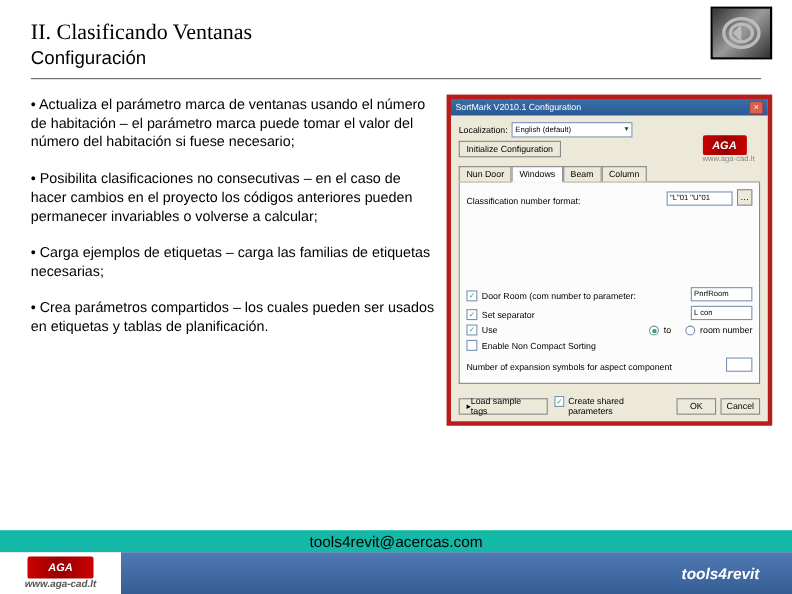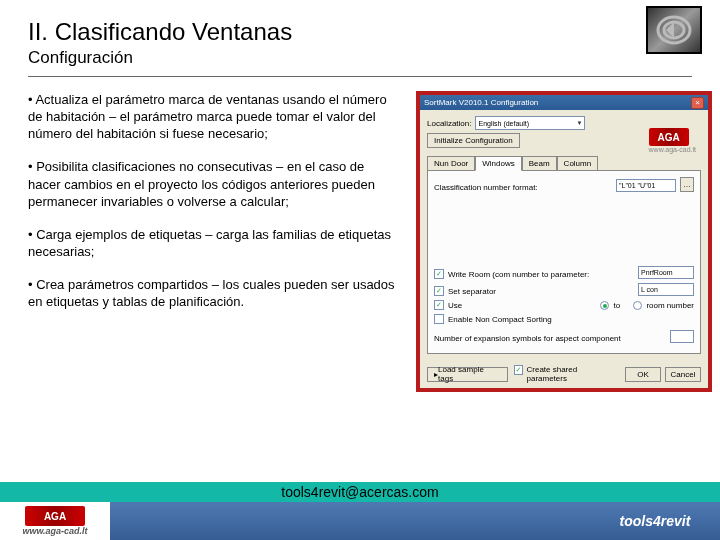--- a/index.html
+++ b/index.html
@@ -1,40 +1,40 @@
 <!DOCTYPE html>
 <html><head>
 <meta charset="utf-8">
 <style>
   * { box-sizing: border-box; margin: 0; padding: 0; }
   body { width: 720px; height: 540px; font-family: Arial, sans-serif; background: #fff; position: relative; overflow: hidden; }
   .slide { width: 100%; height: 100%; position: relative; }
   .header { padding: 18px 28px 0 28px; }
-  .title { font-size: 24px; font-weight: 400; color: #000; margin-bottom: 2px; }
+  .title { font-size: 20px; font-weight: 400; color: #000; margin-bottom: 2px; font-family: Liberation Serif, serif; }
   .subtitle { font-size: 17px; font-weight: normal; color: #000; }
   .hr { border: none; border-top: 1px solid #666; margin: 8px 28px 0 28px; }
   .logo-topright { position: absolute; top: 6px; right: 18px; width: 56px; height: 48px; border: 2px solid #000; background: linear-gradient(135deg,#333 0%,#999 50%,#333 100%); display: flex; align-items: center; justify-content: center; }
   .logo-topright svg { width: 40px; height: 36px; }
-  .content { display: flex; padding: 14px 6px 0 28px; gap: 18px; }
+  .content { display: flex; padding: 14px 6px 0 28px; gap: 8px; }
   .left { width: 370px; font-size: 13px; line-height: 1.32; color: #000; }
   .left p { margin-bottom: 16px; }
   .right { flex: 1; }
   .dialog { width: 296px; background: #ece9d8; border: 4px solid #b91c1c; font-size: 8px; font-family: Tahoma, sans-serif; }
   .dlg-titlebar { background: linear-gradient(#3a6ea5,#2a5a95); color: #fff; padding: 2px 4px; display: flex; justify-content: space-between; align-items: center; height: 15px; }
   .dlg-close { width: 13px; height: 12px; background: #e06050; border: 1px solid #a04030; color: #fff; font-size: 8px; line-height: 9px; text-align: center; border-radius: 2px; }
   .dlg-body { padding: 6px 7px; }
   .dlg-row { display: flex; align-items: center; margin-bottom: 3px; gap: 4px; }
   .dlg-label { font-size: 8px; color: #000; }
   .dlg-select { flex: 0 0 110px; height: 14px; border: 1px solid #7b91b4; background: #fff; font-size: 7px; padding: 0 2px; display: flex; align-items: center; justify-content: space-between; }
   .dlg-select::after { content: "▼"; font-size: 6px; color: #333; }
   .dlg-btn { border: 1px solid #888; background: #ece9d8; padding: 1px 6px; font-size: 8px; height: 15px; display: inline-flex; align-items: center; }
   .dlg-logo-aga { position: absolute; right: 12px; top: 18px; }
   .dlg-body-inner { position: relative; }
   .dlg-logo-txt { font-size: 7px; color: #888; }
-  .dlg-redlogo { width: 40px; height: 18px; background: linear-gradient(90deg,#c00,#900,#c00); border-radius: 2px; display: flex; align-items: center; justify-content: center; color: #fff; font-weight: bold; font-size: 10px; }
+  .dlg-redlogo { width: 40px; height: 18px; background: linear-gradient(90deg,#c00,#900,#c00); border-radius: 2px; display: flex; align-items: center; justify-content: center; color: #fff; font-weight: bold; font-size: 10px; font-style: italic; }
   .dlg-tabs { display: flex; border-bottom: 1px solid #888; margin-top: 8px; align-items: center; }
   .dlg-tab { padding: 2px 6px; font-size: 8px; border: 1px solid #888; border-bottom: none; background: #ece9d8; position: relative; }
   .dlg-tab.active { background: #fcfcfc; border-bottom: 1px solid #fcfcfc; margin-bottom: -1px; }
   .dlg-panel { background: #fcfcfc; border: 1px solid #888; border-top: none; padding: 6px; min-height: 180px; }
   .dlg-field { display: flex; align-items: flex-end; margin-bottom: 4px; gap: 4px; }
   .dlg-input { border: 1px solid #7b91b4; background: #fff; height: 13px; font-size: 7px; padding: 0 2px; display: flex; align-items: center; }
   .dlg-checkbox { width: 10px; height: 10px; border: 1px solid #7b91b4; background: #fff; display: inline-flex; align-items: center; justify-content: center; font-size: 7px; color: #2a5; }
   .dlg-radio { width: 9px; height: 9px; border: 1px solid #7b91b4; border-radius: 50%; background: #fff; display: inline-flex; align-items: center; justify-content: center; }
   .dlg-radio.checked::after { content: ""; width: 4px; height: 4px; border-radius: 50%; background: #2a5; }
   .dlg-footer { display: flex; justify-content: space-between; align-items: center; padding: 5px 7px; gap: 6px; }
@@ -103,21 +103,21 @@
             <div class="dlg-field">
               <span class="dlg-label" style="flex:1">Classification number format:</span>
               <span class="dlg-input" style="width:60px">"L"01 "U"01</span>
               <span class="dlg-btn" style="width:14px;justify-content:center">…</span>
             </div>
 
             <div style="height:70px"></div>
 
             <div class="dlg-field">
               <span class="dlg-checkbox">✓</span>
-              <span class="dlg-label" style="flex:1">Write Room (com number to parameter:</span>
+              <span class="dlg-label" style="flex:1">Door Room (com number to parameter:</span>
               <span class="dlg-input" style="width:56px">PnrfRoom</span>
             </div>
             <div class="dlg-field">
               <span class="dlg-checkbox">✓</span>
               <span class="dlg-label">Set separator</span>
               <span style="flex:1"></span>
               <span class="dlg-input" style="width:56px">L con</span>
             </div>
             <div class="dlg-field">
               <span class="dlg-checkbox">✓</span>

